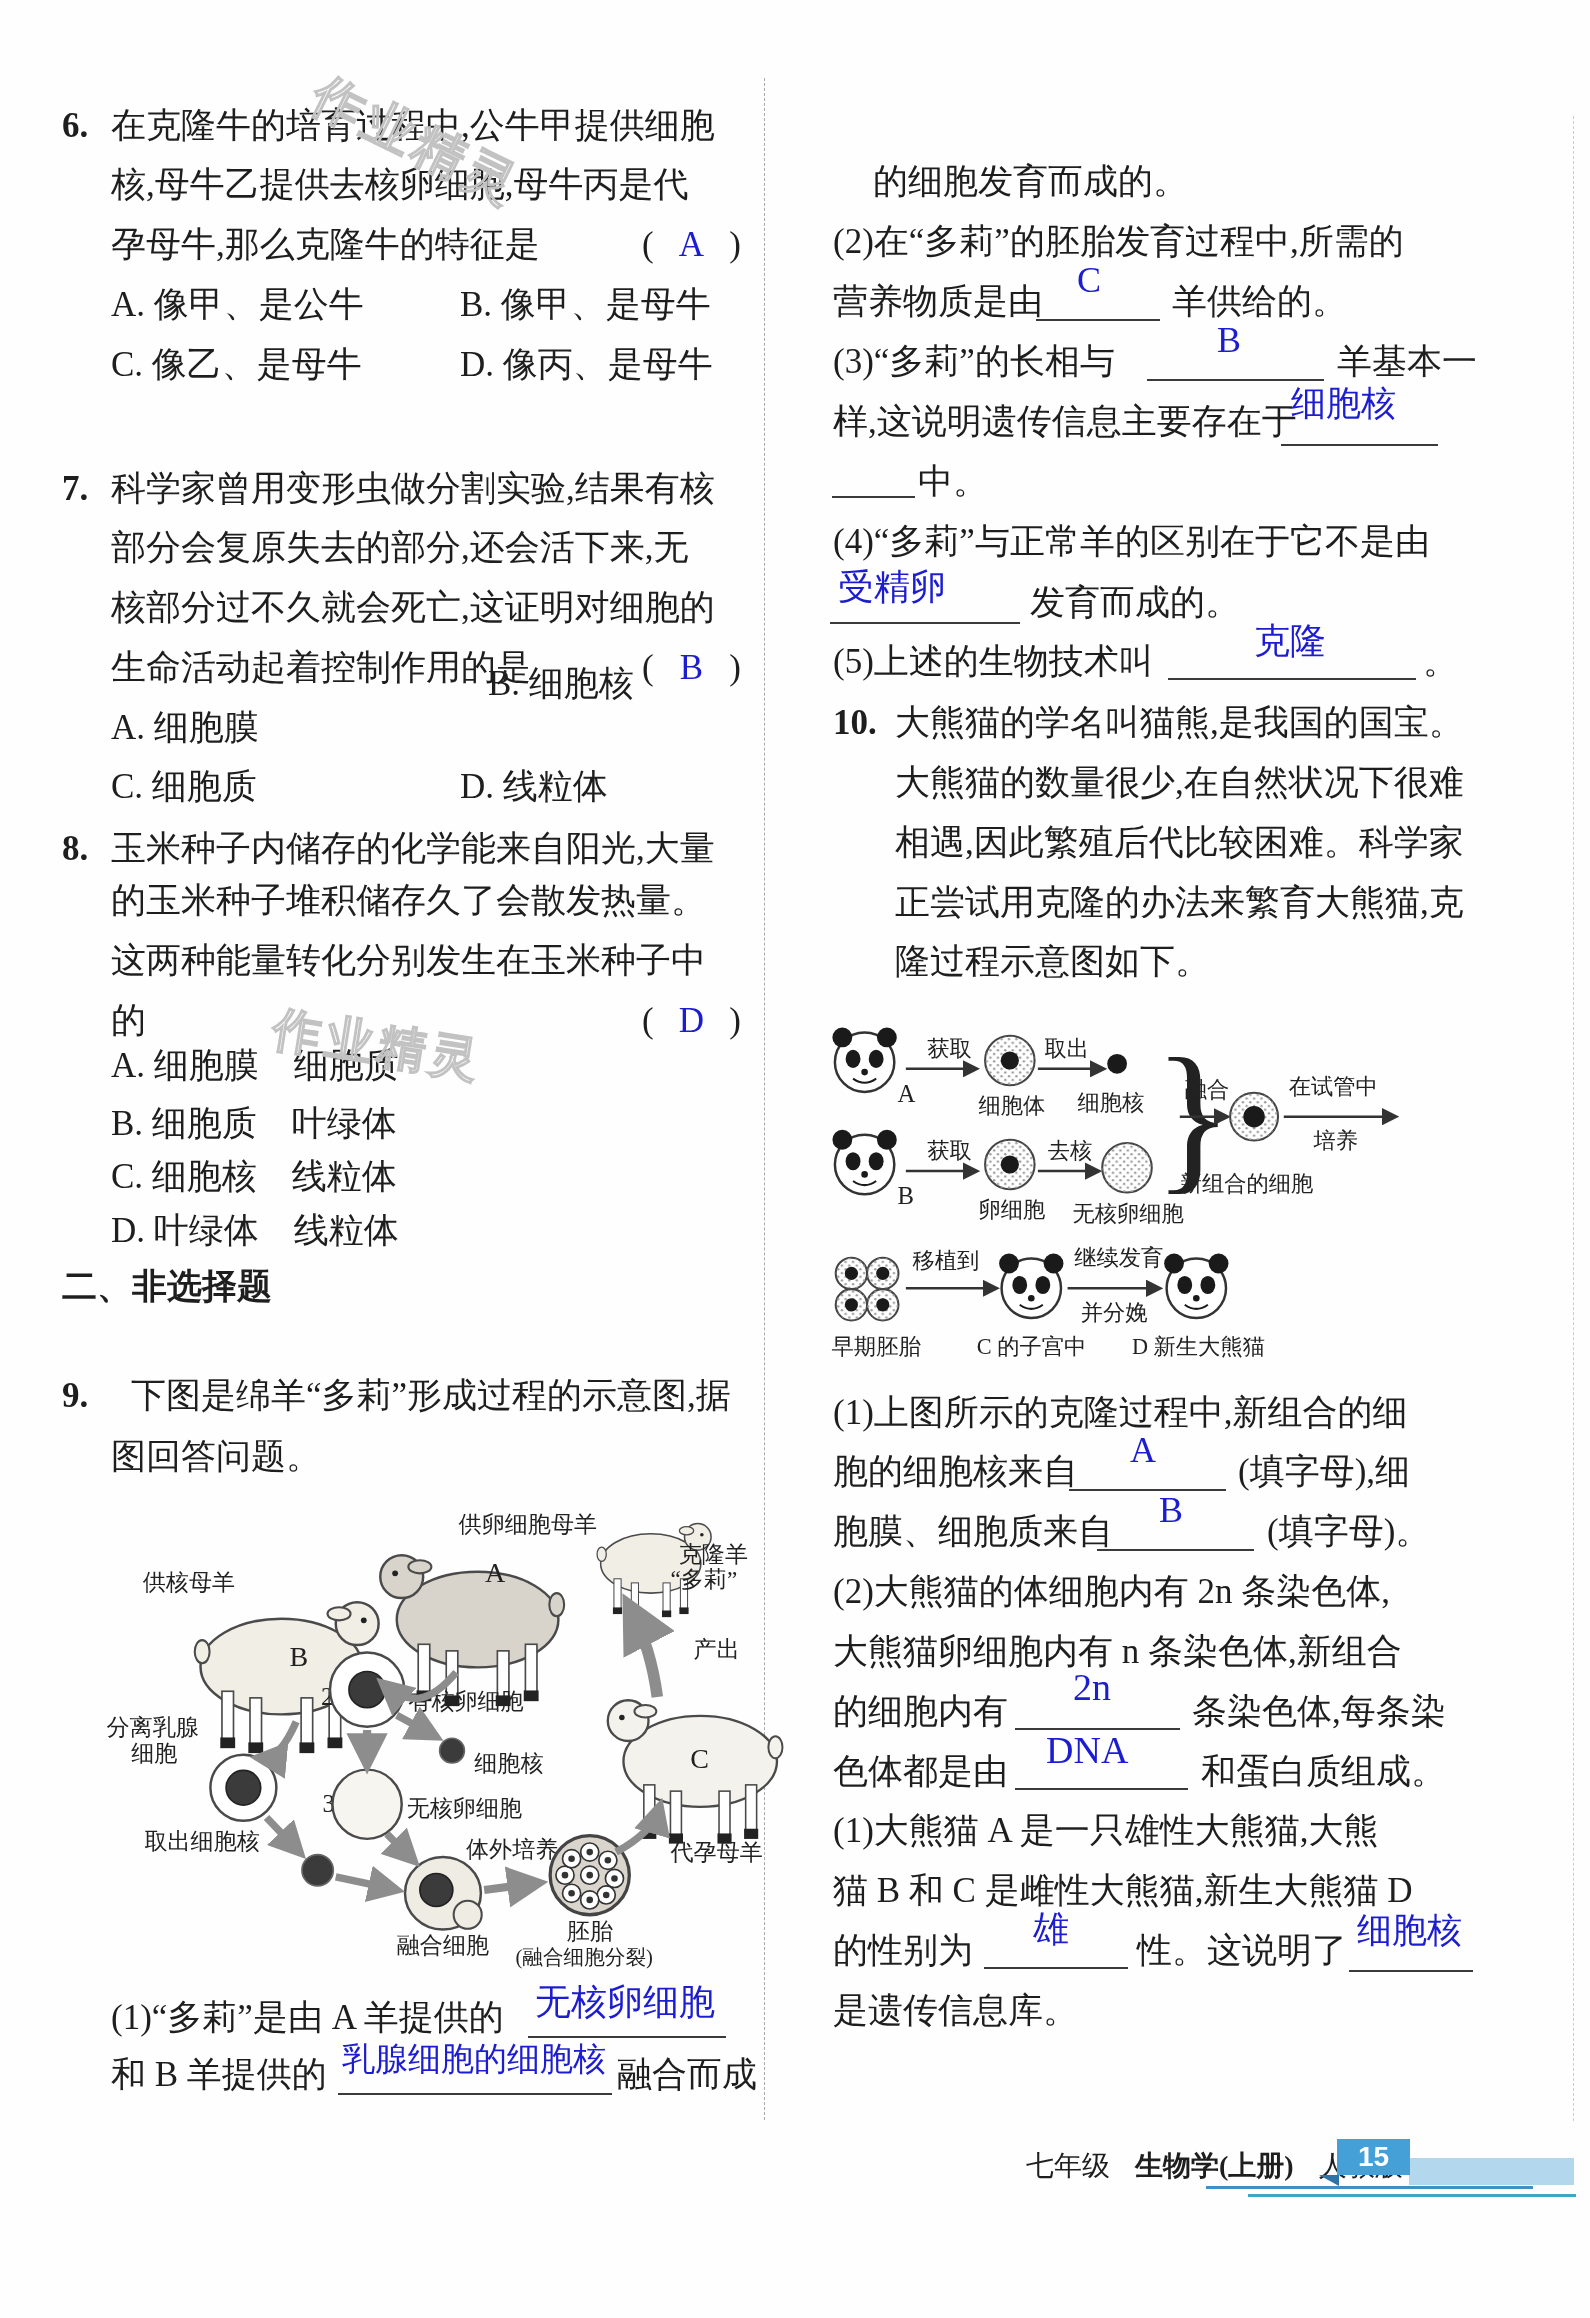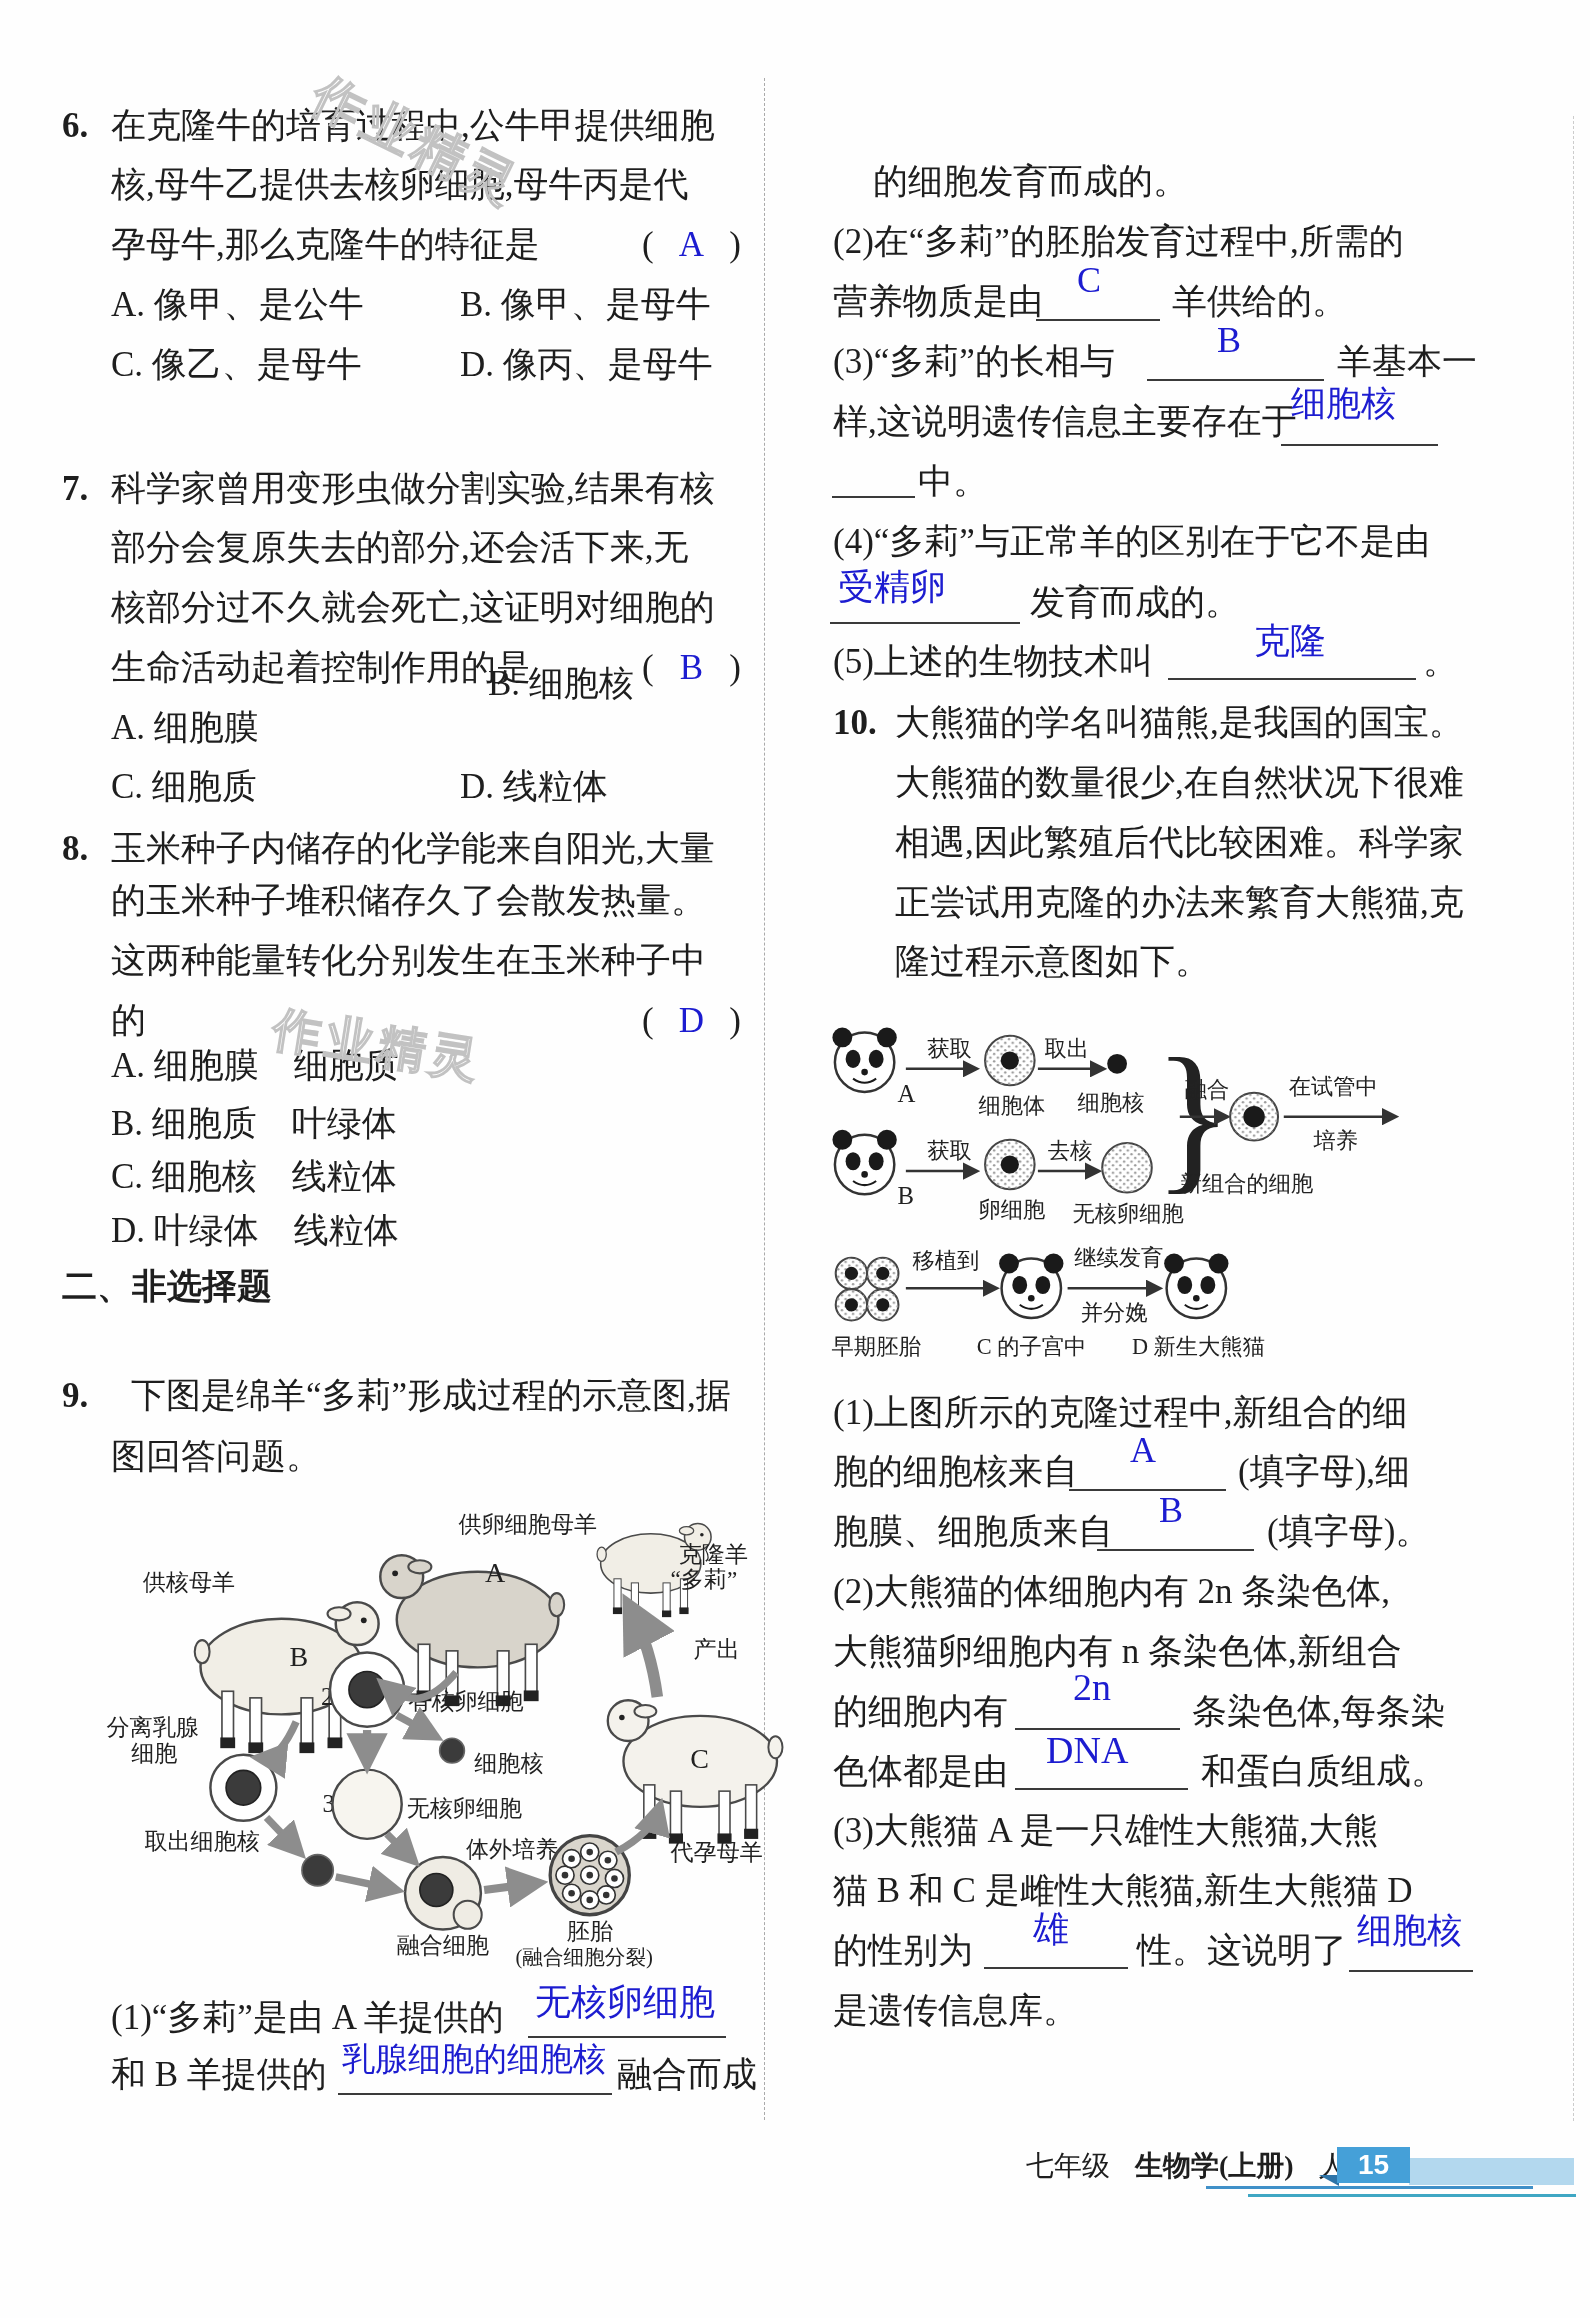--- a/index.html
+++ b/index.html
@@ -343,35 +343,35 @@
   <div class="t" style="left:833px;top:1632px;">大熊猫卵细胞内有 n 条染色体,新组合</div>
   <div class="t" style="left:833px;top:1692px;">的细胞内有</div>
   <div class="ul" style="left:1015px;top:1728px;width:165px;"></div>
   <div class="ans" style="left:1073px;top:1668px;font-size:38px;">2n</div>
   <div class="t" style="left:1192px;top:1692px;">条染色体,每条染</div>
   <div class="t" style="left:833px;top:1752px;">色体都是由</div>
   <div class="ul" style="left:1015px;top:1788px;width:173px;"></div>
   <div class="ans" style="left:1046px;top:1731px;font-size:38px;">DNA</div>
   <div class="t" style="left:1201px;top:1752px;">和蛋白质组成。</div>
 
-  <div class="t" style="left:833px;top:1811px;">(3)大熊猫 A 是一只雄性大熊猫,大熊</div>
+  <div class="t" style="left:833px;top:1811px;">(1)大熊猫 A 是一只雄性大熊猫,大熊</div>
   <div class="t" style="left:833px;top:1871px;">猫 B 和 C 是雌性大熊猫,新生大熊猫 D</div>
   <div class="t" style="left:833px;top:1931px;">的性别为</div>
   <div class="ul" style="left:984px;top:1967px;width:144px;"></div>
   <div class="ans" style="left:1033px;top:1911px;">雄</div>
   <div class="t" style="left:1137px;top:1931px;">性。这说明了</div>
   <div class="ans" style="left:1357px;top:1913px;font-size:35px;">细胞核</div>
   <div class="ul" style="left:1349px;top:1970px;width:124px;"></div>
   <div class="t" style="left:833px;top:1991px;">是遗传信息库。</div>
 
   <div class="footer-text" style="left:1026px;top:2147px;">
     <span class="sp">七年级</span><span class="sp" style="font-weight:bold;">生物学(上册)</span><span>人教版</span>
   </div>
   <div class="band" style="left:1409px;top:2158px;width:165px;height:27px;"></div>
-  <div class="pagebox" style="left:1337px;top:2139px;width:73px;height:36px;margin-top:8px;">
+  <div class="pagebox" style="left:1337px;top:2139px;width:73px;height:36px;">
     <span>15</span>
   </div>
   <div class="fold" style="left:1319px;top:2175px;"></div>
   <div class="hline" style="left:1206px;top:2186px;width:327px;background:#4090c8;"></div>
   <div class="hline" style="left:1248px;top:2194px;width:328px;background:#3fa7c4;"></div>
 
 </div>
 
 
 </body></html>

